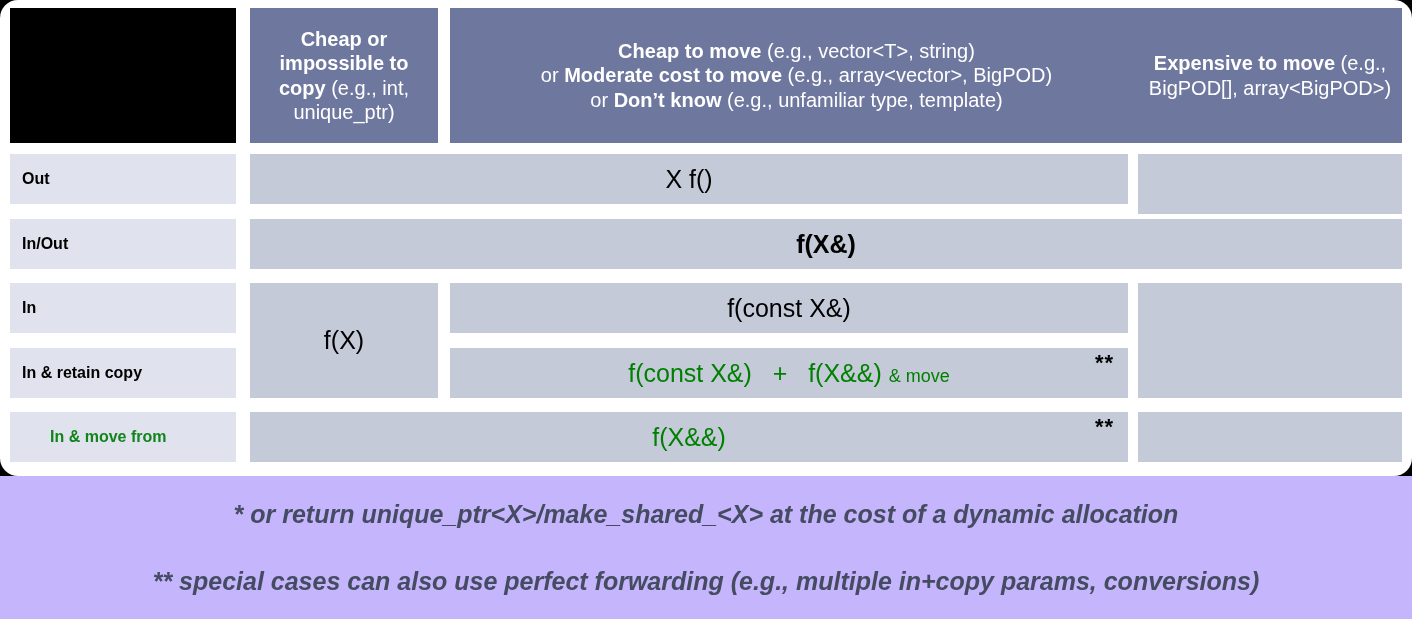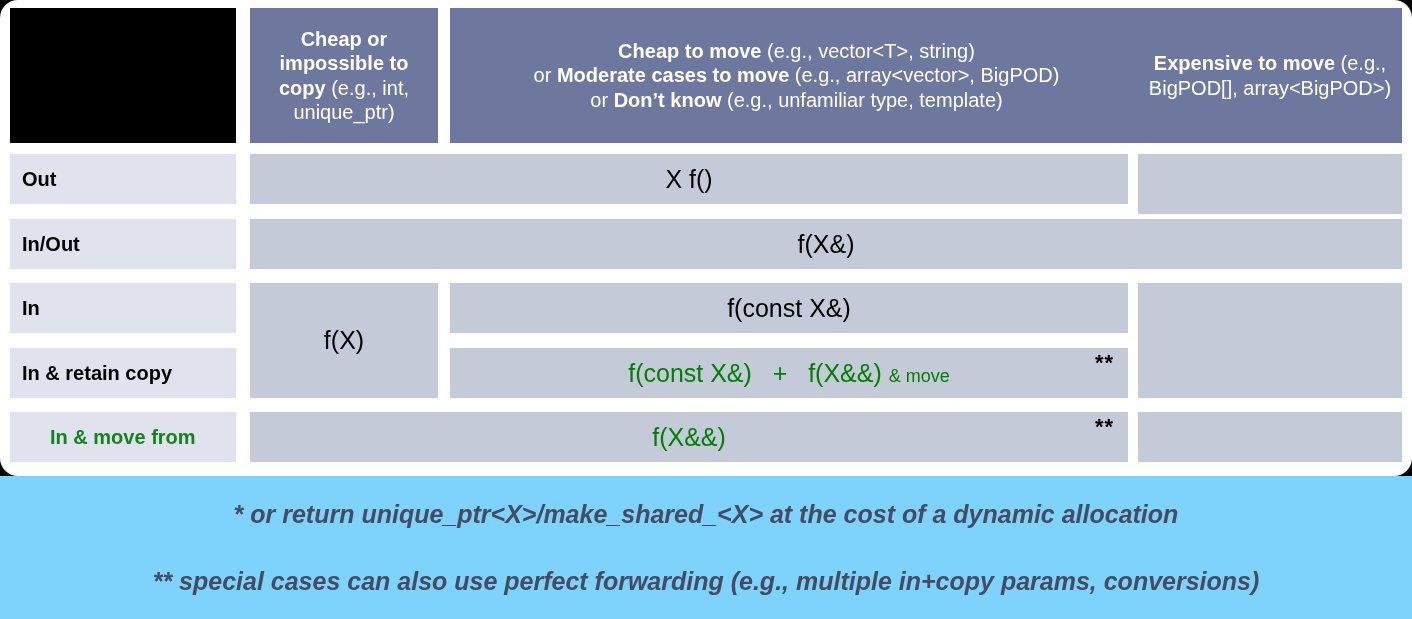--- a/index.html
+++ b/index.html
@@ -52,21 +52,21 @@
   .hdr b { font-weight: bold; }
 
   #hdr-cheap   { left: 250px; top: 8px;  width: 188px; height: 135px; }
   #hdr-move    { left: 450px; top: 8px;  width: 693px; height: 135px; }
   #hdr-expense { left: 1138px; top: 8px; width: 264px; height: 135px; }
 
   
   .rowlabel {
     background: #e0e3ed;
     color: #000000;
-    font-size: 20px;
+    font-size: 16px;
     font-weight: bold;
     justify-content: flex-start;
     text-align: left;
     padding-left: 12px;
     left: 10px;
     width: 226px;
     height: 50px;
   }
   .rowlabel.green { color: #11841b; padding-left: 40px; }
 
@@ -90,21 +90,21 @@
 
   .inline-green { color: #008000; }
   .small-move { font-size: 18px; }
 
   
   #footer {
     position: absolute;
     left: 0; top: 476px;
     width: 1412px;
     height: 143px;
-    background: #7dd3fc;
+    background: #c4b5fd;
   }
   .footnote {
     position: absolute;
     width: 100%;
     text-align: center;
     color: #454b60;
     font-family: "Liberation Sans", sans-serif;
     font-style: italic;
     font-weight: bold;
     font-size: 25px;
@@ -122,21 +122,21 @@
 
   <div class="cell hdr" id="hdr-cheap">
     <div>
       <b>Cheap or impossible to copy</b><span> (e.g., int, unique_ptr)</span>
     </div>
   </div>
 
   <div class="cell hdr" id="hdr-move">
     <div>
       <div><b>Cheap to move</b><span> (e.g., vector&lt;T&gt;, string)</span></div>
-      <div><span>or </span><b>Moderate cases to move</b><span> (e.g., array&lt;vector&gt;, BigPOD)</span></div>
+      <div><span>or </span><b>Moderate cost to move</b><span> (e.g., array&lt;vector&gt;, BigPOD)</span></div>
       <div><span>or </span><b>Don’t know</b><span> (e.g., unfamiliar type, template)</span></div>
     </div>
   </div>
 
   <div class="cell hdr" id="hdr-expense">
     <div>
       <b>Expensive to move</b><span> (e.g., BigPOD[], array&lt;BigPOD&gt;)</span>
     </div>
   </div>
 
@@ -154,21 +154,21 @@
     </div>
   <div class="cell rowlabel green" style="top:412px">
       <span>In &amp; move from</span>
     </div>
 
   <div class="cell data" style="left:250px; top:154px; width:878px; height:50px;">
     <span>X f()</span>
   </div>
   <div class="cell data" style="left:1138px; top:154px; width:264px; height:60px;"></div>
 
-  <div class="cell data" style="left:250px; top:219px; width:1152px; height:50px;">
+  <div class="cell data" style="left:250px; top:219px; width:1152px; height:50px;font-weight:bold;">
     <span>f(X&amp;)</span>
   </div>
 
   <div class="cell data" style="left:250px; top:283px; width:188px; height:115px;">
     <span>f(X)</span>
   </div>
 
   <div class="cell data" style="left:450px; top:283px; width:678px; height:50px;">
     <span>f(const X&amp;)</span>
   </div>

